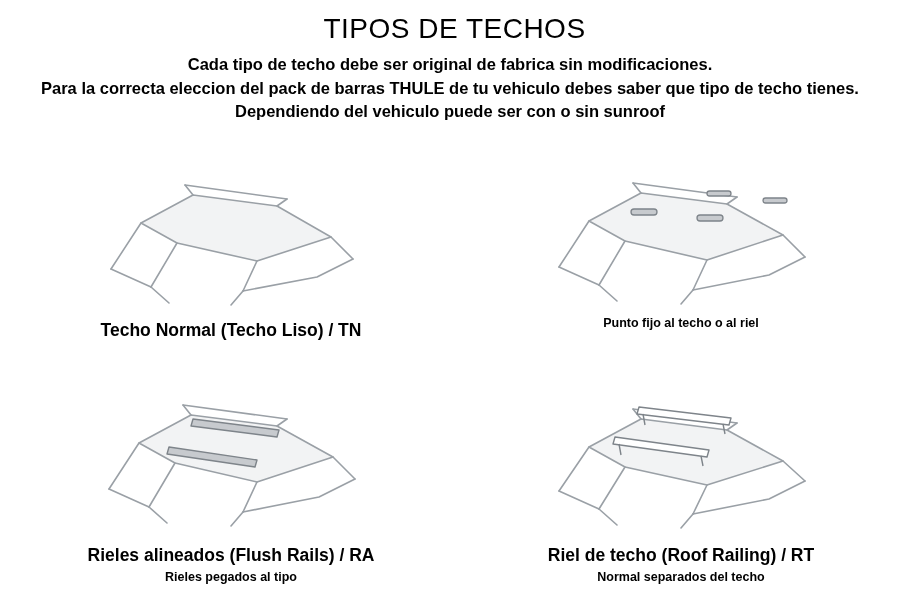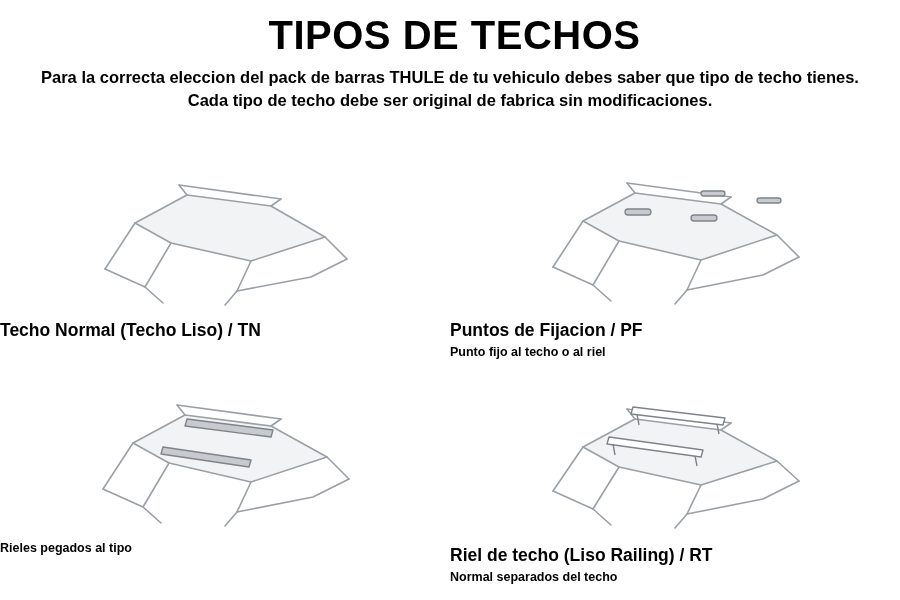--- a/index.html
+++ b/index.html
@@ -15,22 +15,22 @@
     overflow: hidden;
   }
   .page {
     position: relative;
     width: 900px;
     height: 600px;
     box-sizing: border-box;
   }
   .title {
     text-align: center;
-    font-size: 40px;
-    font-weight: bold;
+    font-size: 28px;
+    font-weight: normal;
     letter-spacing: 0.5px;
     margin: 14px 0 10px 9px;
     line-height: 1.05;
   }
   .subtitle-block {
     text-align: center;
     font-size: 16.5px;
     font-weight: bold;
     line-height: 1.42;
     padding: 0 20px;
@@ -45,22 +45,23 @@
     width: 900px;
     height: 440px;
     display: grid;
     grid-template-columns: 1fr 1fr;
     grid-template-rows: 1fr 1fr;
   }
   .cell {
     position: relative;
     display: flex;
     flex-direction: column;
-    align-items: flex-start;
+    align-items: center;
     justify-content: flex-start;
+    padding-left: 12px;
   }
   .art {
     width: 100%;
     height: 150px;
     display: flex;
     align-items: center;
     justify-content: center;
   }
   .art svg {
     display: block;
@@ -82,22 +83,23 @@
   .r2 .art { height: 155px; }
 </style>
 </head>
 <body>
 
 <div class="page">
 
   <h1 class="title">TIPOS DE TECHOS</h1>
 
   <div class="subtitle-block">
+    <span class="subtitle-line">Cada tipo de techo debe ser original de fabrica sin modificaciones.</span>
     <span class="subtitle-line">Para la correcta eleccion del pack de barras THULE de tu vehiculo debes saber que tipo de techo tienes.</span>
-    <span class="subtitle-line">Cada tipo de techo debe ser original de fabrica sin modificaciones.</span>
+    <span class="subtitle-line">Dependiendo del vehiculo puede ser con o sin sunroof</span>
   </div>
 
   <div class="grid">
 
     <div class="cell r1">
       <div class="art">
         <svg width="300" height="145" viewBox="0 0 300 145">
           <g fill="none" stroke="#9aa0a6" stroke-width="1.6" stroke-linejoin="round" stroke-linecap="round">
 
             <path d="M60 58 L112 30 L196 41 L250 72 L176 96 L96 78 Z" fill="#f2f3f4"></path>
@@ -134,21 +136,20 @@
           </g>
 
           <g fill="#c7cace" stroke="#7e848a" stroke-width="1.3">
             <rect x="100" y="44" width="26" height="6" rx="3"></rect>
             <rect x="166" y="50" width="26" height="6" rx="3"></rect>
             <rect x="176" y="26" width="24" height="5" rx="2.5"></rect>
             <rect x="232" y="33" width="24" height="5" rx="2.5"></rect>
           </g>
         </svg>
       </div>
-      <div class="caption">Puntos de Fijacion / PF</div>
       <div class="subcaption">Punto fijo al techo o al riel</div>
     </div>
 
     <div class="cell r2">
       <div class="art">
         <svg width="300" height="150" viewBox="0 0 300 150">
           <g fill="none" stroke="#9aa0a6" stroke-width="1.6" stroke-linejoin="round" stroke-linecap="round">
             <path d="M58 58 L110 30 L196 41 L252 72 L176 97 L94 78 Z" fill="#f2f3f4"></path>
             <path d="M58 58 L28 104 M94 78 L68 122"></path>
             <path d="M28 104 L68 122"></path>
@@ -158,20 +159,21 @@
             <path d="M102 20 L206 34"></path>
             <path d="M68 122 L86 138 M162 127 L150 141"></path>
           </g>
 
           <g fill="#c7cace" stroke="#7e848a" stroke-width="1.4" stroke-linejoin="round">
             <path d="M112 34 L198 45 L196 52 L110 41 Z"></path>
             <path d="M88 62 L176 75 L174 82 L86 69 Z"></path>
           </g>
         </svg>
       </div>
+      <div class="caption">Rieles alineados (Flush Rails) / RA</div>
       <div class="subcaption">Rieles pegados al tipo</div>
     </div>
 
     <div class="cell r2">
       <div class="art">
         <svg width="300" height="150" viewBox="0 0 300 150">
           <g fill="none" stroke="#9aa0a6" stroke-width="1.6" stroke-linejoin="round" stroke-linecap="round">
             <path d="M58 62 L110 34 L196 45 L252 76 L176 100 L94 82 Z" fill="#f2f3f4"></path>
             <path d="M58 62 L28 106 M94 82 L68 124"></path>
             <path d="M28 106 L68 124"></path>
@@ -185,18 +187,18 @@
           <g fill="#ffffff" stroke="#7e848a" stroke-width="1.4" stroke-linejoin="round">
             <path d="M108 22 L200 33 L198 40 L106 29 Z"></path>
             <path d="M84 52 L178 65 L176 72 L82 59 Z"></path>
           </g>
           <g stroke="#7e848a" stroke-width="1.4" fill="none">
             <path d="M112 29 L114 40 M192 39 L194 49"></path>
             <path d="M88 59 L90 70 M170 71 L172 81"></path>
           </g>
         </svg>
       </div>
-      <div class="caption">Riel de techo (Liso Railing) / RT</div>
+      <div class="caption">Riel de techo (Roof Railing) / RT</div>
       <div class="subcaption">Normal separados del techo</div>
     </div>
 
   </div>
 </div>
 
 </body></html>

